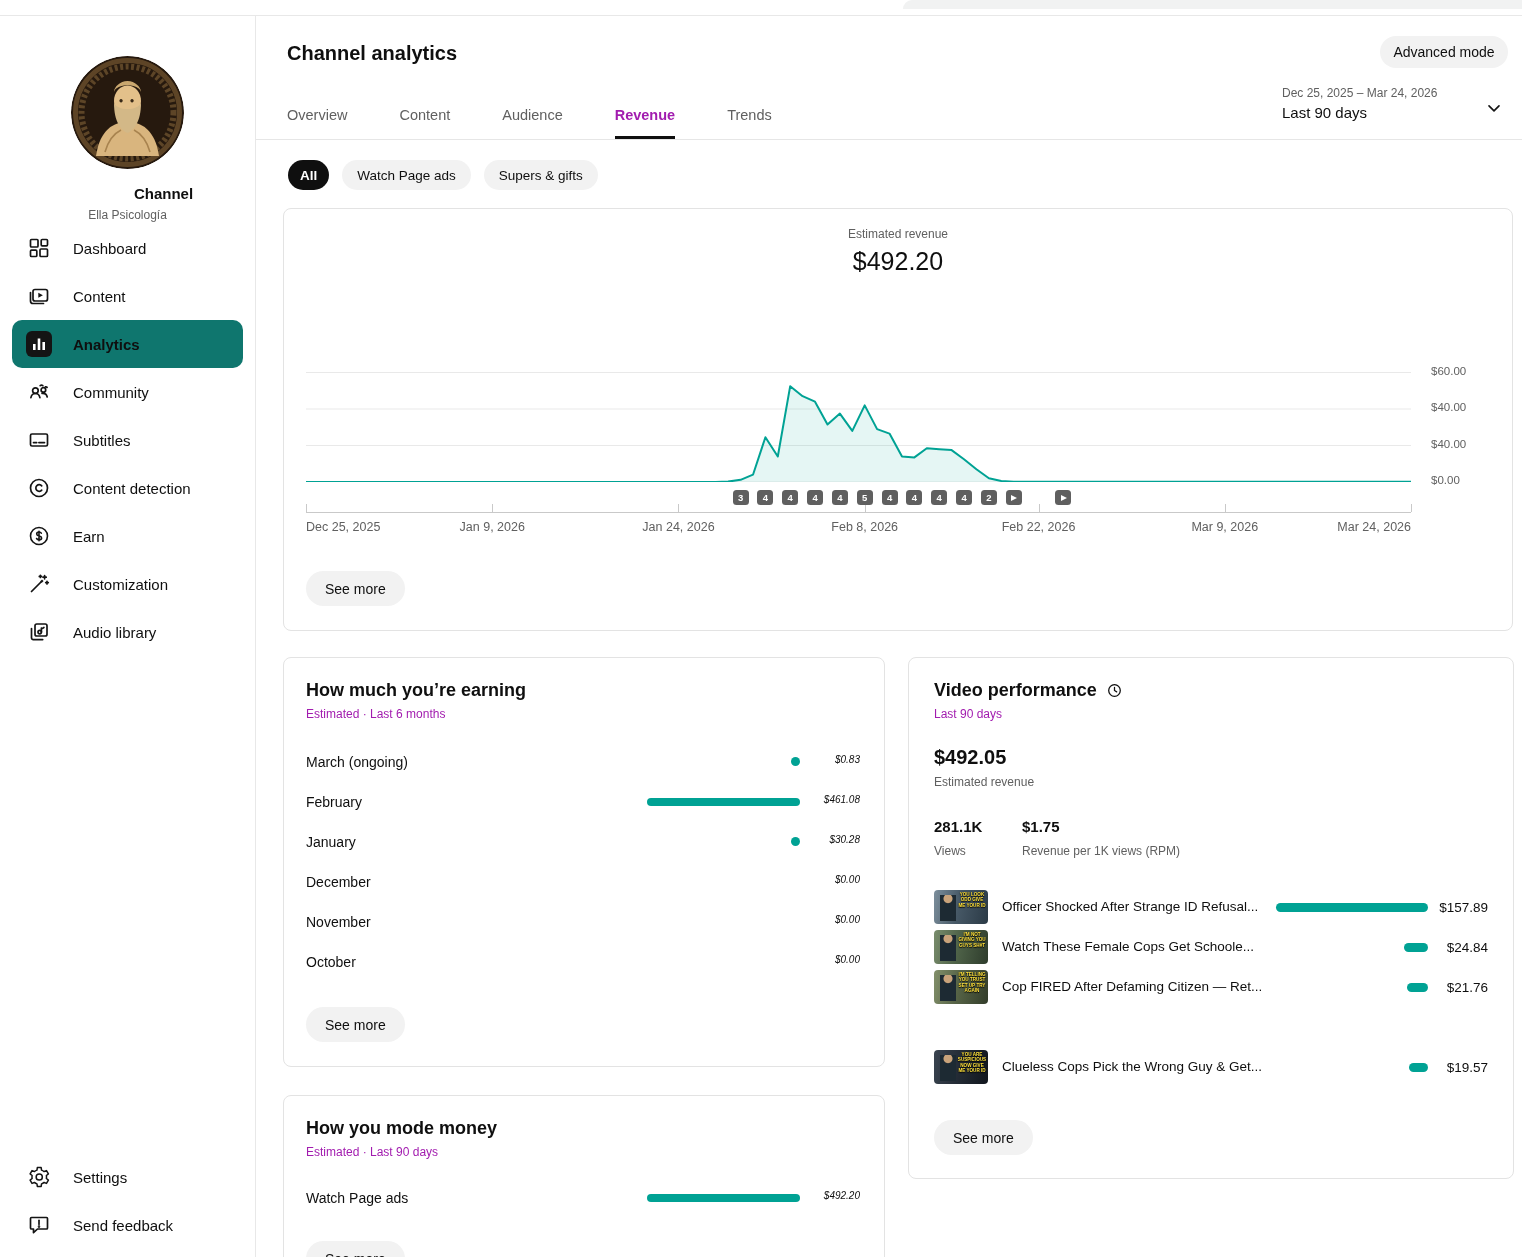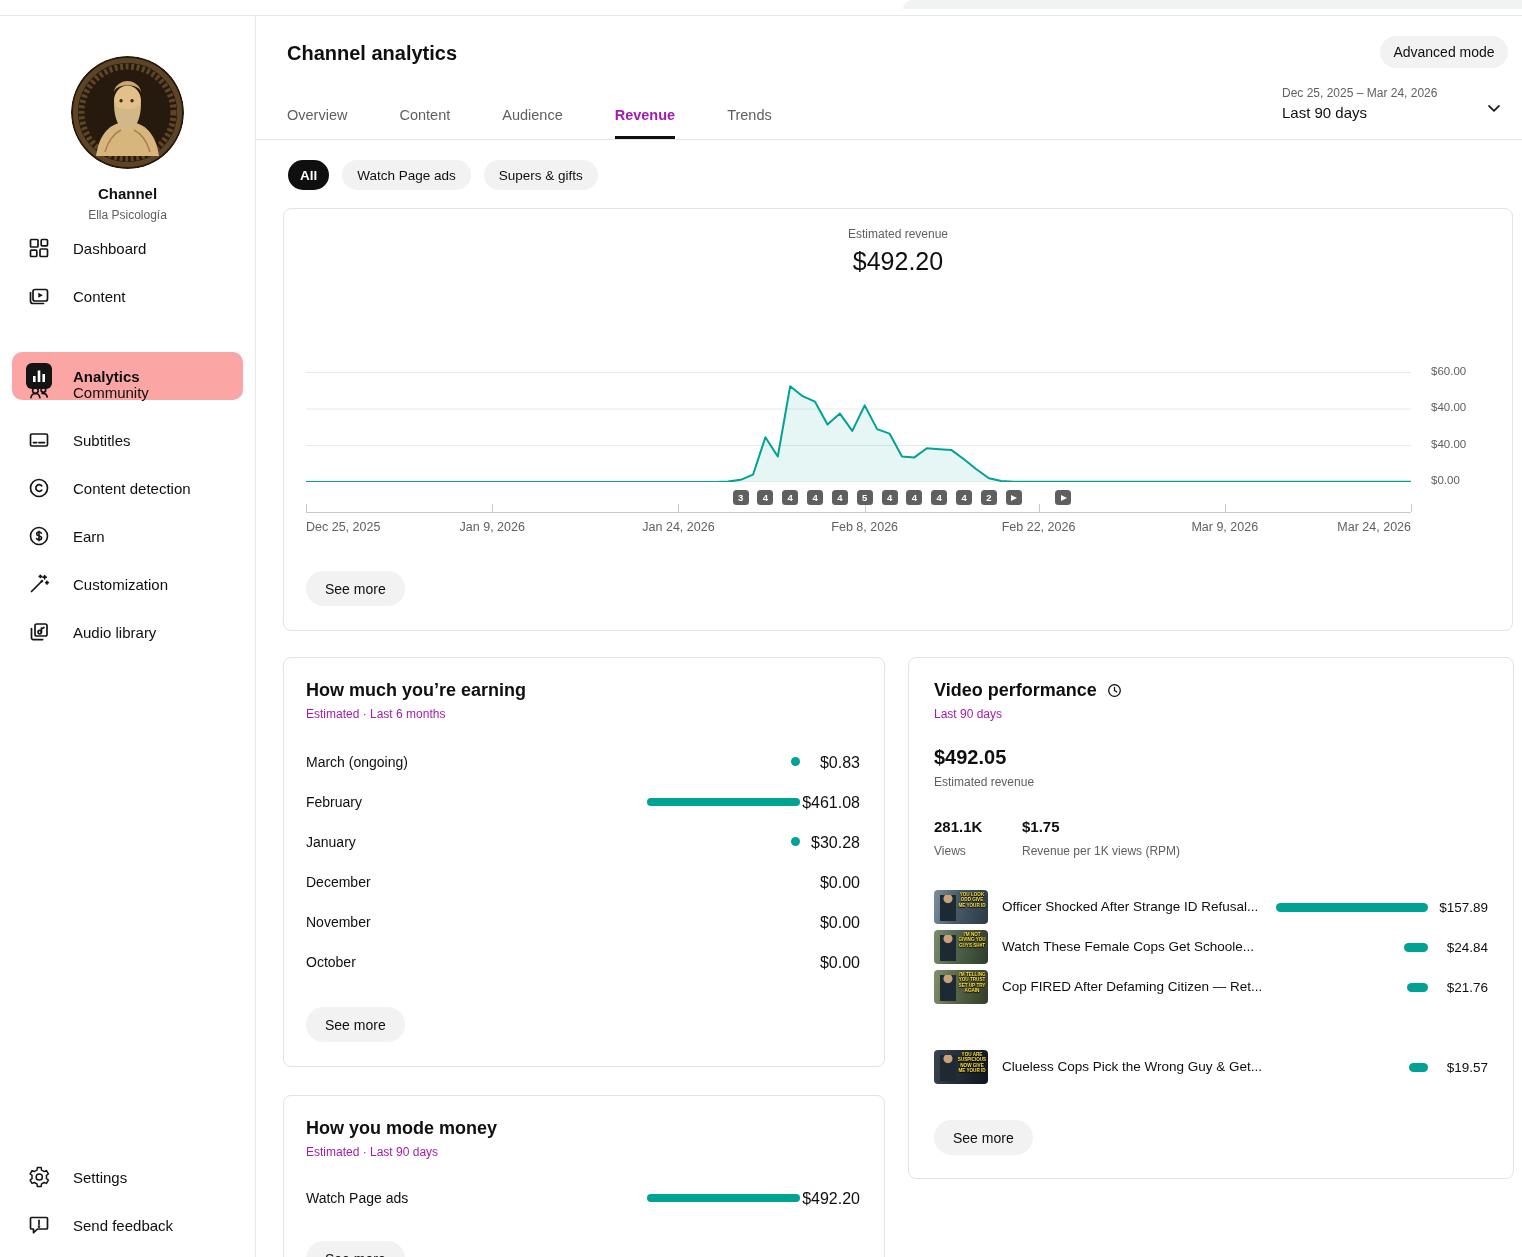--- a/index.html
+++ b/index.html
@@ -6,26 +6,26 @@
     font-family:"Liberation Sans","DejaVu Sans",sans-serif;color:#0f0f0f;position:relative;}
   svg{display:block;}
 
   
   #masthead{position:absolute;top:0;left:0;right:0;height:15px;background:#fff;border-bottom:1px solid #e8e8e8;}
   #masthead-search{position:absolute;top:0;left:903px;right:0;height:9px;background:#f1f2f2;border-radius:10px 0 0 0;}
 
   
   #sidebar{position:absolute;top:16px;left:0;width:255px;bottom:0;background:#fff;border-right:1px solid #e8e8e8;}
   #avatar{position:absolute;top:40px;left:71px;width:113px;height:113px;border-radius:50%;overflow:hidden;}
-  #channel-name{position:absolute;top:169px;left:0;width:255px;text-align:center;font-size:15px;font-weight:bold;}
+  #channel-name{position:absolute;top:169px;left:0;width:255px;text-align:center;font-size:15px;font-weight:bold;padding-left:36px;}
   #channel-owner{position:absolute;top:192px;left:0;width:255px;text-align:center;font-size:12px;color:#606060;}
   .nav-item{position:absolute;left:0;width:255px;height:48px;display:flex;align-items:center;cursor:pointer;}
   .nav-item .nico{width:26px;margin-left:26px;display:flex;justify-content:center;}
   .nav-item .nlabel{margin-left:21px;font-size:15px;color:#0f0f0f;}
-  .nav-item.selected{left:12px;width:231px;background:#fca5a5;border-radius:10px;margin-top:32px;}
+  .nav-item.selected{left:12px;width:231px;background:#0f766e;border-radius:10px;}
   .nav-item.selected .nico{margin-left:14px;}
   .nav-item.selected .nlabel{font-weight:bold;}
 
   
   #page-title{position:absolute;left:287px;top:42px;font-size:20px;font-weight:bold;}
   #advanced-btn{position:absolute;left:1380px;top:36px;width:128px;height:32px;background:#f2f2f2;border-radius:16px;
     display:flex;align-items:center;justify-content:center;font-size:14px;font-weight:500;cursor:pointer;text-align:center;}
   #date-block{position:absolute;left:1282px;top:86px;cursor:pointer;}
   #date-range{font-size:12px;color:#606060;}
   #date-preset{font-size:15px;color:#0f0f0f;margin-top:4px;}
@@ -60,21 +60,21 @@
   #x-axis{position:absolute;left:22px;top:303px;width:1105px;height:1px;background:#c9c9c9;}
   .xlab{position:absolute;top:311px;font-size:12.5px;color:#606060;white-space:nowrap;}
   .mk{position:absolute;top:281px;width:16px;height:15px;border-radius:3.5px;background:#5f5f5f;color:#fff;
     font-size:9.5px;font-weight:bold;display:flex;align-items:center;justify-content:center;cursor:pointer;}
   .mk .ply{width:0;height:0;border-left:6px solid #fff;border-top:3.5px solid transparent;border-bottom:3.5px solid transparent;margin-left:1px;}
   #chart-seemore{left:22px;top:362px;}
 
   
   .erow{position:absolute;left:0;width:100%;height:40px;}
   .erow .elabel{position:absolute;left:22px;top:12px;font-size:14px;}
-  .erow .eval{position:absolute;right:24px;top:12px;font-size:16px;text-align:right;}
+  .erow .eval{position:absolute;right:24px;top:12px;font-size:10px;text-align:right;font-style:italic;}
   .hbar{position:absolute;right:84px;top:16px;height:8px;border-radius:4px;background:#00a294;}
   .hbar.dot{width:9px !important;height:9px;border-radius:50%;top:15px;}
 
   
   #vp-revenue{position:absolute;left:25px;top:88px;font-size:20px;font-weight:bold;}
   #vp-revenue-label{position:absolute;left:25px;top:117px;font-size:12px;color:#606060;}
   .stat-num{font-size:15px;font-weight:bold;}
   .stat-lab{font-size:12px;color:#606060;margin-top:9px;}
   #vp-views{position:absolute;left:25px;top:160px;}
   #vp-rpm{position:absolute;left:113px;top:160px;}

